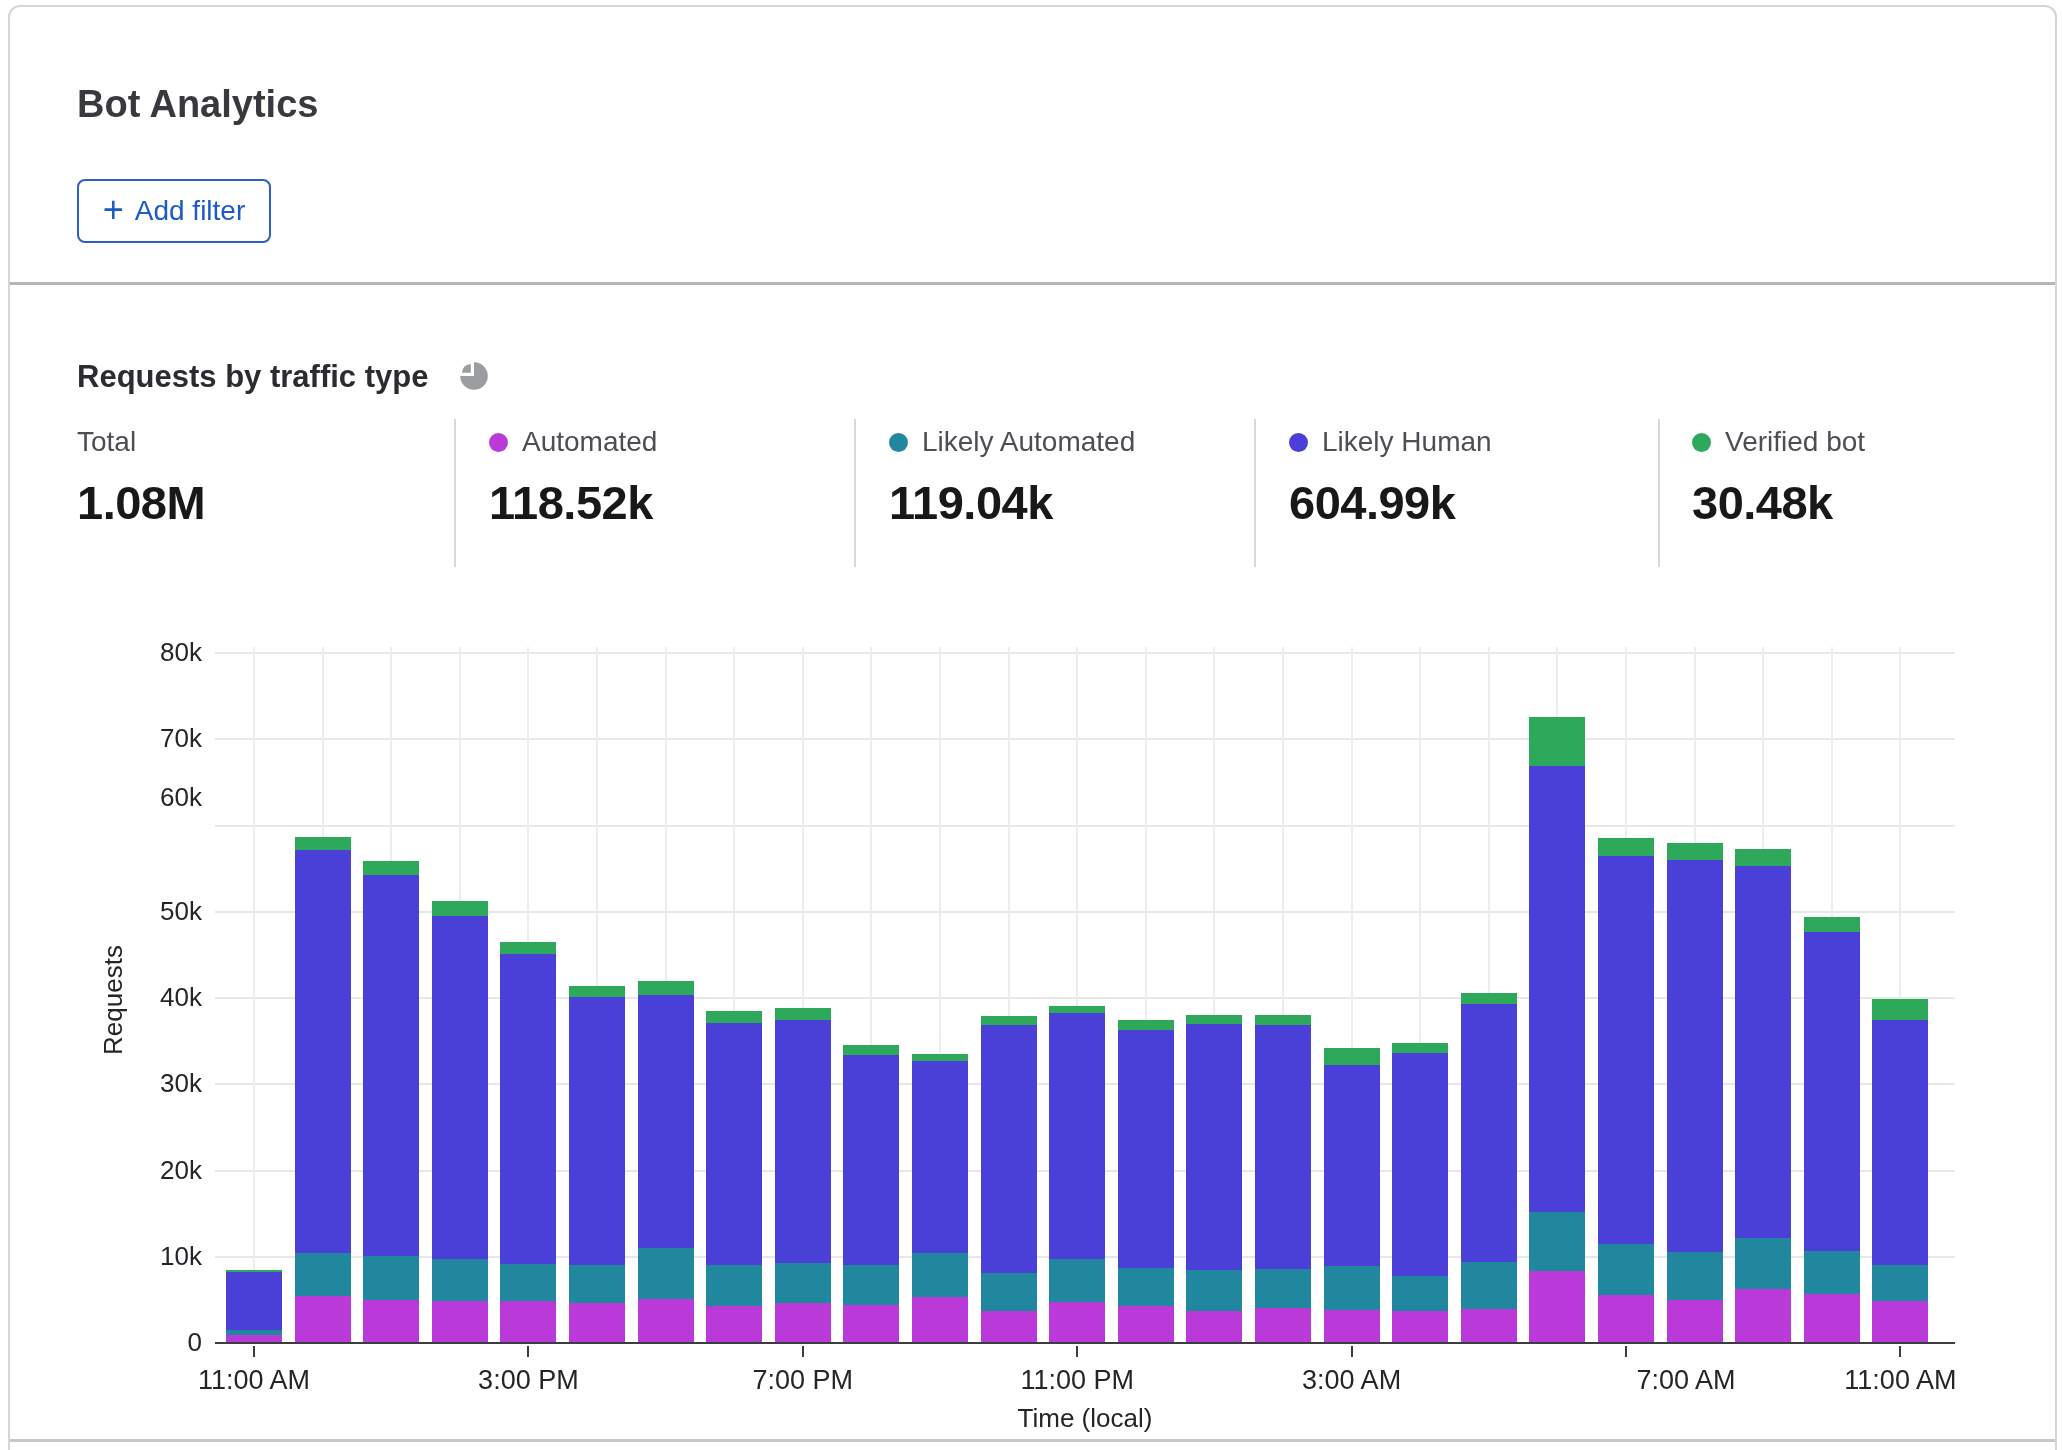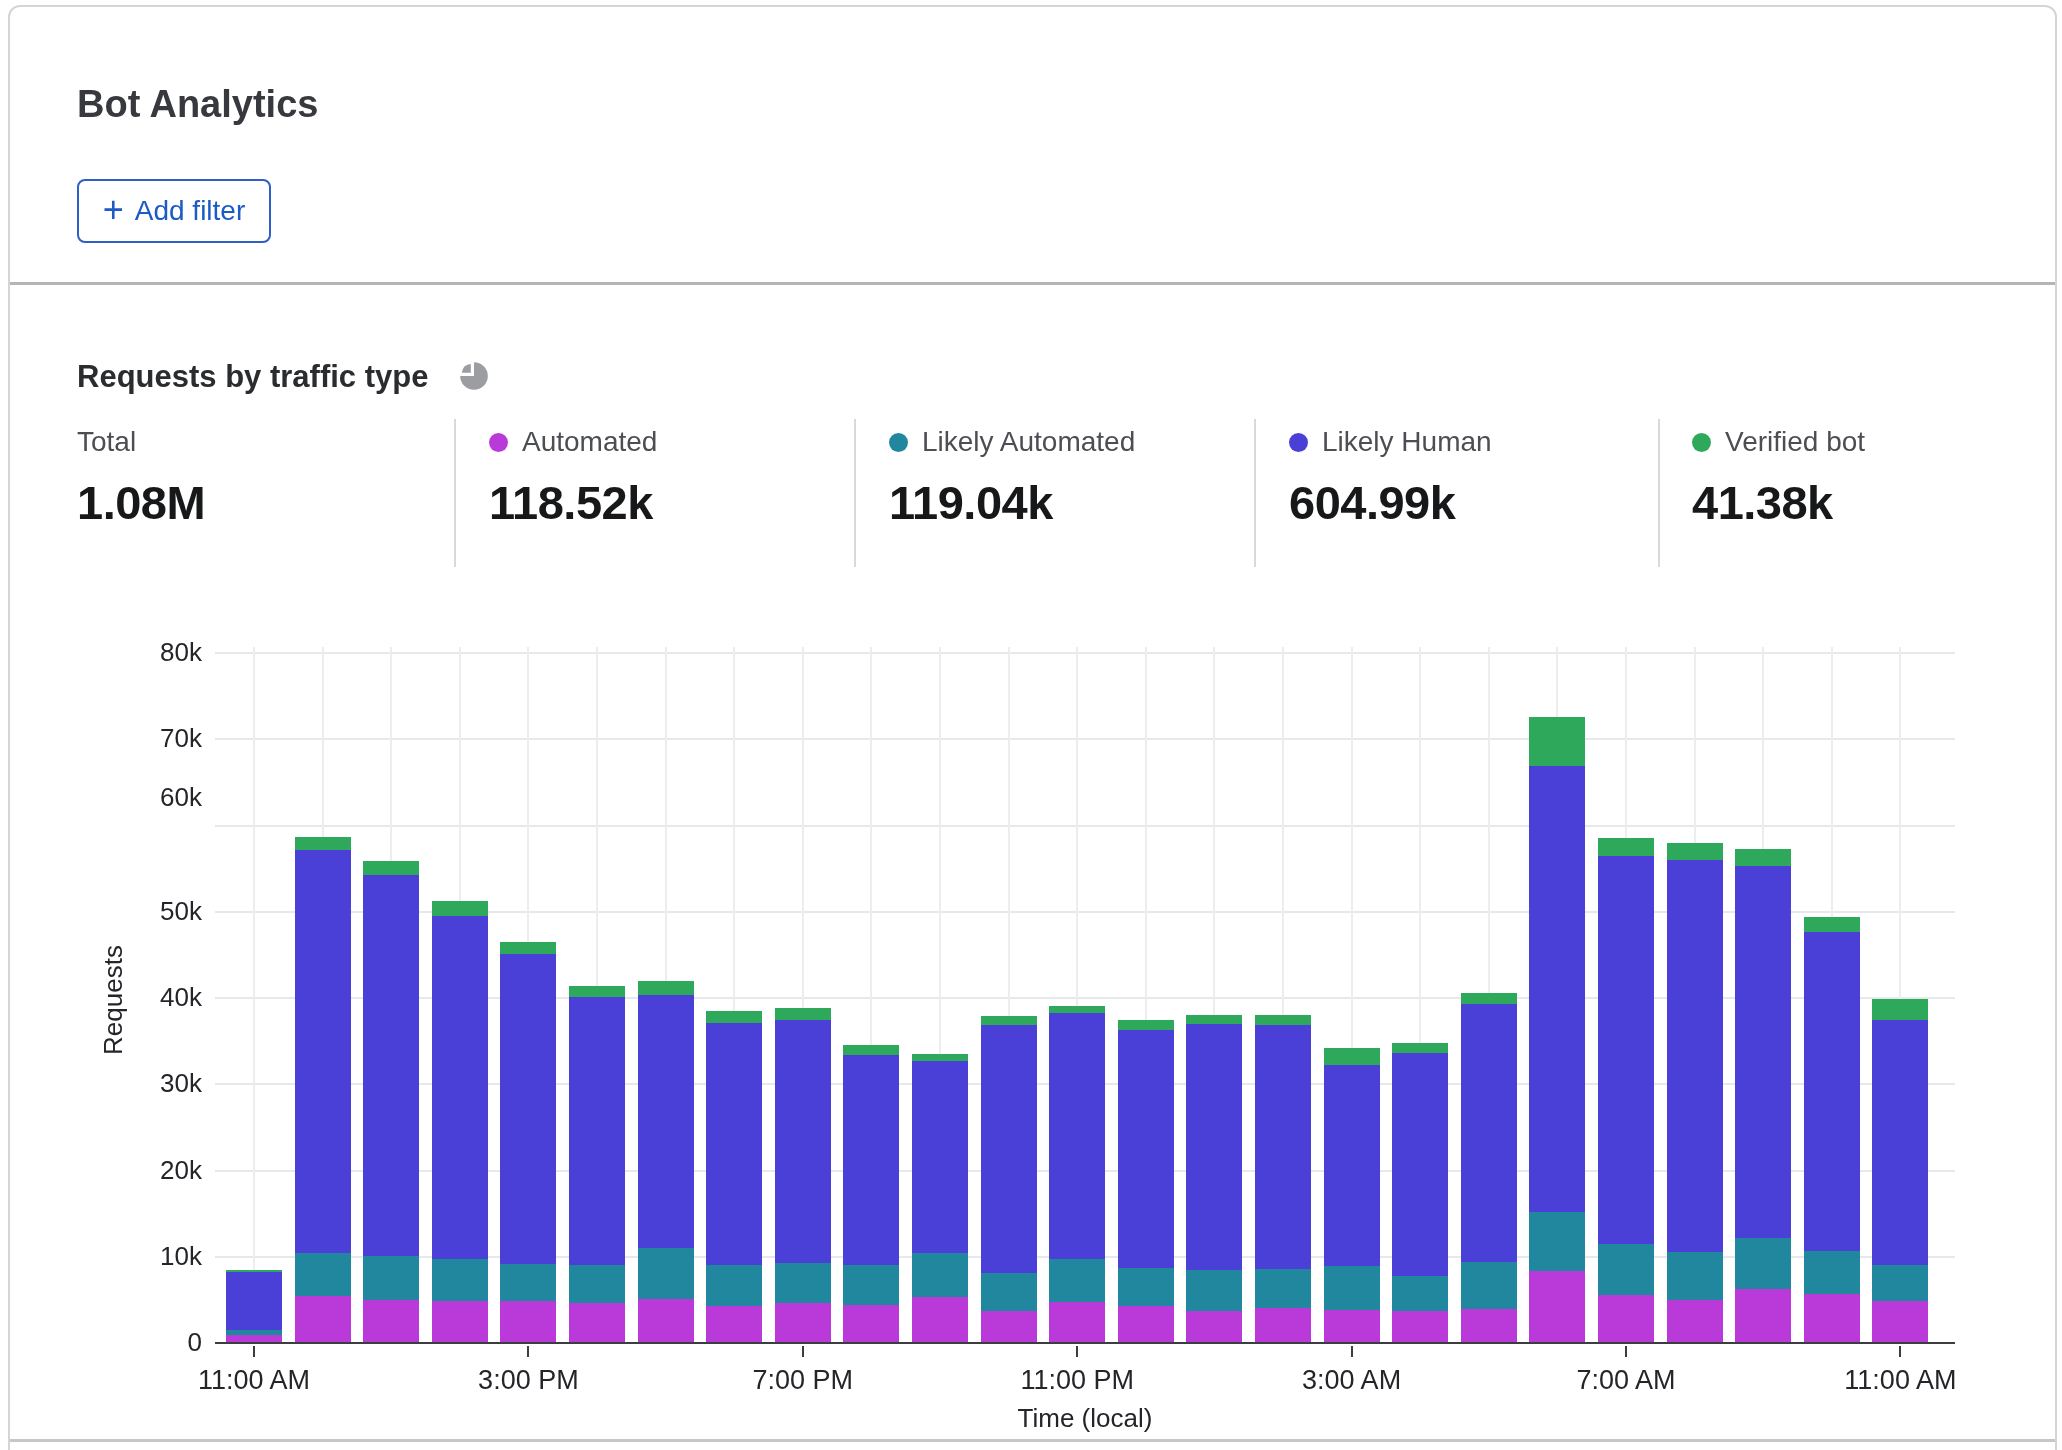--- a/index.html
+++ b/index.html
@@ -96,21 +96,21 @@
             <span class="stat-dot" style="background: rgb(74, 63, 214);"></span>
             <span class="stat-label">Likely Human</span>
           </div>
           <div class="stat-value">604.99k</div>
         </div>
         <div class="stat-col" style="left: 1682px;">
           <div class="stat-label-row">
             <span class="stat-dot" style="background: rgb(46, 169, 92);"></span>
             <span class="stat-label">Verified bot</span>
           </div>
-          <div class="stat-value">41.38k</div>
+          <div class="stat-value">30.48k</div>
         </div>
         <div class="stat-divider" style="left: 444px;"></div>
         <div class="stat-divider" style="left: 844px;"></div>
         <div class="stat-divider" style="left: 1244px;"></div>
         <div class="stat-divider" style="left: 1648px;"></div>
       </div>
 
     <div id="chart">
       <div id="plot">
           <div class="hgrid" style="top: 608.75px;"></div>
@@ -265,21 +265,21 @@
           <div class="xlab" style="left: 144px;">11:00 AM</div>
           <div class="xtick" style="left: 517.4px;"></div>
           <div class="xlab" style="left: 418.4px;">3:00 PM</div>
           <div class="xtick" style="left: 791.8px;"></div>
           <div class="xlab" style="left: 692.8px;">7:00 PM</div>
           <div class="xtick" style="left: 1066.2px;"></div>
           <div class="xlab" style="left: 967.2px;">11:00 PM</div>
           <div class="xtick" style="left: 1340.6px;"></div>
           <div class="xlab" style="left: 1241.6px;">3:00 AM</div>
           <div class="xtick" style="left: 1615px;"></div>
-          <div class="xlab" style="left: 1516px;">7:00 AM</div>
+          <div class="xlab" style="left: 1576px;">7:00 AM</div>
           <div class="xtick" style="left: 1889.4px;"></div>
           <div class="xlab" style="left: 1790.4px;">11:00 AM</div>
         </div>
       <div class="xaxis-title" style="left:925px;">Time (local)</div>
     </div>
 
     <div class="bottom-divider"></div>
   </div>
 </div>
 

